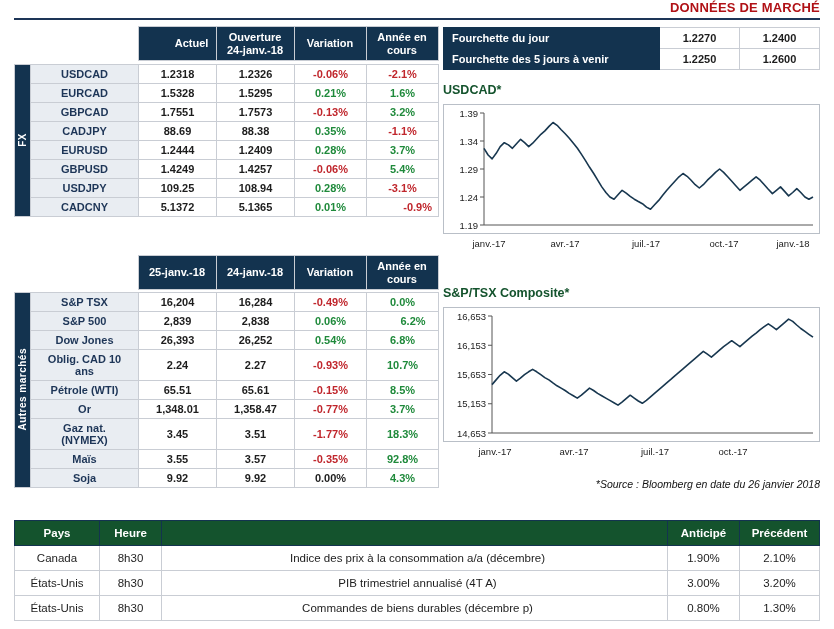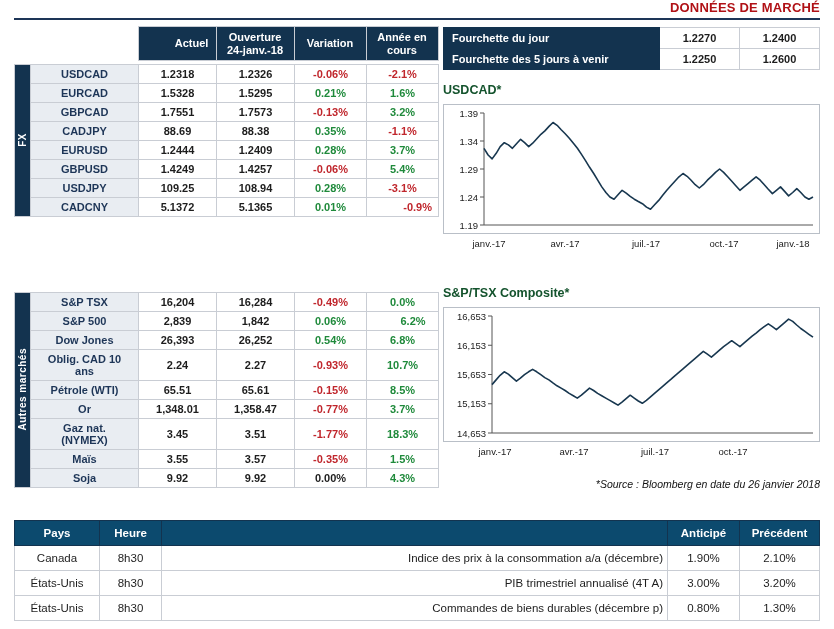--- a/index.html
+++ b/index.html
@@ -91,28 +91,28 @@
   .chart-box { border: 1px solid #b9bfc7; background:#fff; }
   .axis-lbl { font-size: 9.5px; fill: #222; font-family: "Liberation Sans", sans-serif; }
 
   .source {
     font-size: 10.5px; font-style: italic; color: #111; text-align: right;
   }
 
   
   .econ { width: 100%; }
   .econ th {
-    background: #0c4a6e; color:#fff; font-weight: bold; font-size:11.5px;
+    background: #14532d; color:#fff; font-weight: bold; font-size:11.5px;
     padding: 6px 4px; border: 1px solid #13334f; text-align:center;
   }
   .econ td {
     border: 1px solid #c9cdd4; font-size: 11.5px; padding: 6px 4px; color:#1d1d1d;
   }
   .econ td.c { text-align: center; }
-  .econ td.l { text-align: right; padding-left: 10px; }
+  .econ td.l { text-align: center; padding-left: 10px; }
 </style>
 </head>
 <body>
 
 <div class="page">
 
   <div style="position:absolute;left:14px;top:0;width:806px;text-align:right;">
     <div class="section-title">DONNÉES DE MARCHÉ</div>
     <div class="rule" style="margin-top:3px;"></div>
   </div>
@@ -195,36 +195,53 @@
         <td class="rowname">CADCNY</td>
         <td class="num">5.1372</td>
         <td class="num">5.1365</td>
         <td class="num pos" style="width:72px;">0.01%</td>
         <td class="num neg" style="width:72px;text-align:right;">-0.9%</td>
       </tr>
     </tbody>
       </table>
   </div>
 
+  <div style="position:absolute;left:14px;top:255px;">
+    <table class="tbl">
+      <tbody>
+          <tr>
+        <td style="border:none;background:#fff;width:16px;padding:0;"></td>
+        <td style="background:#fff;border:none;width:108px;"></td>
+        <td class="hdr" style="width:78px;">25-janv.-18</td>
+        <td class="hdr" style="width:78px;">24-janv.-18</td>
+        <td class="hdr" style="width:72px;">Variation</td>
+        <td class="hdr" style="width:72px;">
+          <div>Année en</div>
+          <div>cours</div>
+        </td>
+      </tr>
+    </tbody>
+      </table>
+  </div>
 
   <div style="position:absolute;left:14px;top:292px;">
     <table class="tbl">
       <tbody>
           <tr>
         <td class="side-label" rowspan="9"><span>Autres marchés</span></td>
         <td class="rowname">S&amp;P TSX</td>
         <td class="num">16,204</td>
         <td class="num">16,284</td>
         <td class="num neg" style="width:72px;">-0.49%</td>
         <td class="num pos" style="width:72px;">0.0%</td>
       </tr>
       <tr>
         <td class="rowname">S&amp;P 500</td>
         <td class="num">2,839</td>
-        <td class="num">1,842</td>
+        <td class="num">2,838</td>
         <td class="num pos" style="width:72px;">0.06%</td>
         <td class="num pos" style="width:72px;padding-left:27px;">6.2%</td>
       </tr>
       <tr>
         <td class="rowname">Dow Jones</td>
         <td class="num">26,393</td>
         <td class="num">26,252</td>
         <td class="num pos" style="width:72px;">0.54%</td>
         <td class="num pos" style="width:72px;">6.8%</td>
       </tr>
@@ -254,21 +271,21 @@
         <td class="num">3.45</td>
         <td class="num">3.51</td>
         <td class="num neg" style="width:72px;">-1.77%</td>
         <td class="num pos" style="width:72px;">18.3%</td>
       </tr>
       <tr>
         <td class="rowname">Maïs</td>
         <td class="num">3.55</td>
         <td class="num">3.57</td>
         <td class="num neg" style="width:72px;">-0.35%</td>
-        <td class="num pos" style="width:72px;">1.5%</td>
+        <td class="num pos" style="width:72px;">92.8%</td>
       </tr>
       <tr>
         <td class="rowname">Soja</td>
         <td class="num">9.92</td>
         <td class="num">9.92</td>
         <td class="num zero" style="width:72px;">0.00%</td>
         <td class="num pos" style="width:72px;">4.3%</td>
       </tr>
     </tbody>
       </table>

